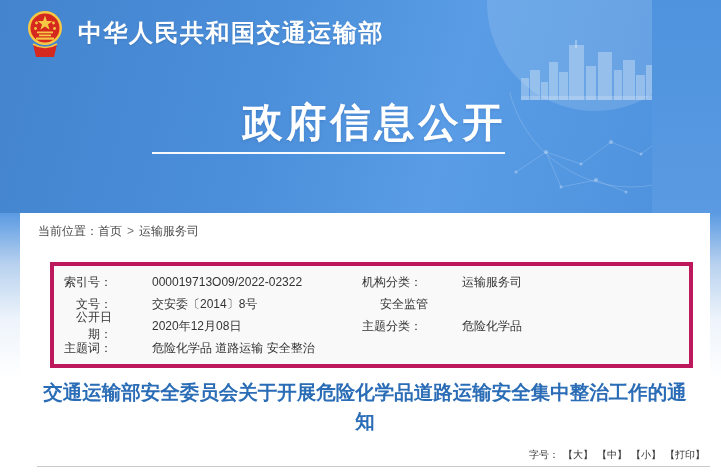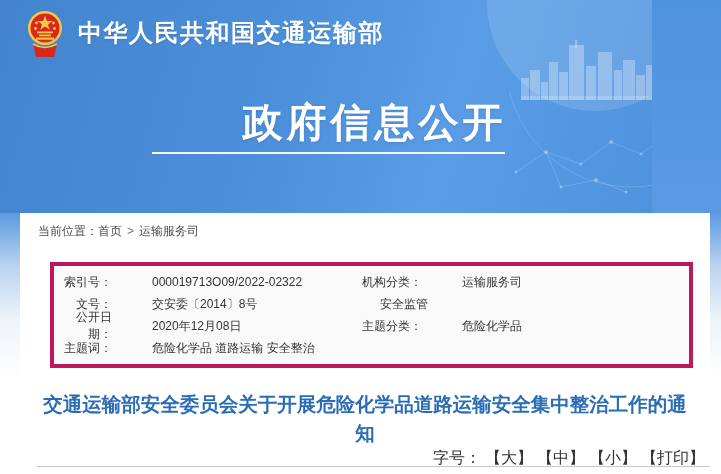--- a/index.html
+++ b/index.html
@@ -55,27 +55,27 @@
   .meta-table {
     position:absolute; left:30px; top:49px; width:643px;
     background:#f9f9f9; border:4px solid #be185d; padding:5px 0;
   }
   .meta-row { display:flex; height:22px; align-items:center; font-size:12px; color:#333; }
   .m-label-l { width:58px; text-align:right; flex:none; color:#333; }
   .m-value-l { width:250px; padding-left:40px; flex:none; color:#333; }
   .m-label-r { width:82px; text-align:left; flex:none; color:#333; }
   .m-value-r { flex:1; padding-left:18px; color:#333; }
   .doc-title {
-    position:absolute; left:0; top:177px; width:690px; padding:0 18px;
+    position:absolute; left:0; top:165px; width:690px; padding:0 18px;
     text-align:center; color:#2a6cb5; font-size:19.5px; font-weight:bold;
     line-height:29px;
   }
   .toolbar {
     position:absolute; top:235px; right:5px;
-    font-size:16px; color:#333;
+    font-size:10px; color:#333;
   }
   .toolbar .tool-btn { cursor:pointer; margin-left:4px; color:#333; }
   .divider {
     position:absolute; left:17px; right:0; top:253px;
     border-top:1px solid #c9c9c9;
   }
 </style>
 </head>
 <body>
 

